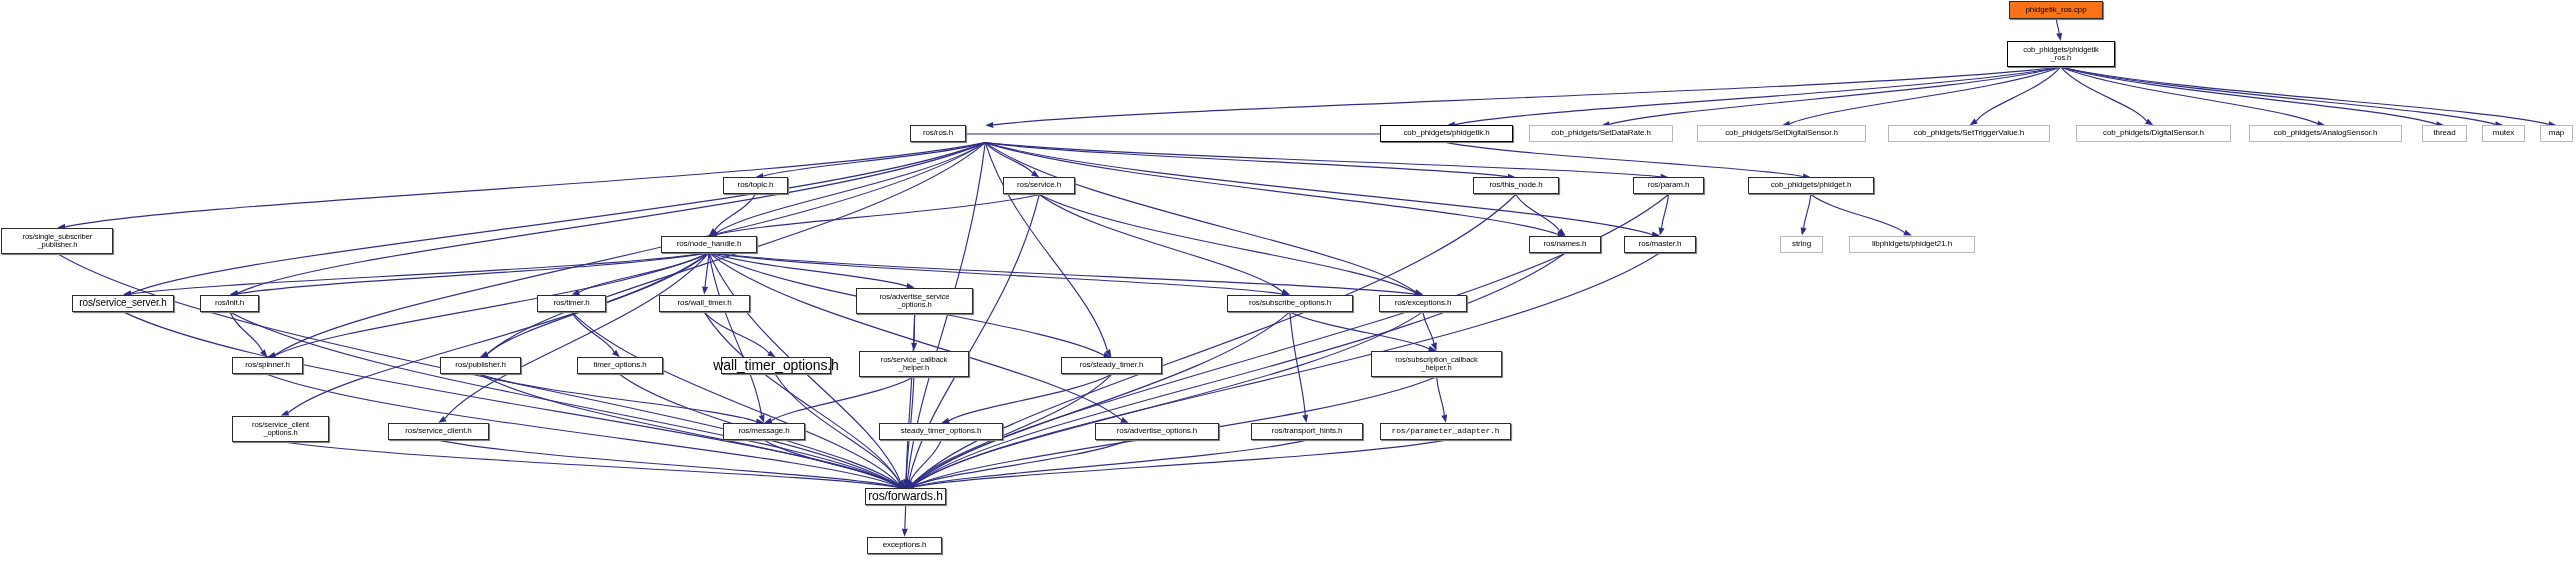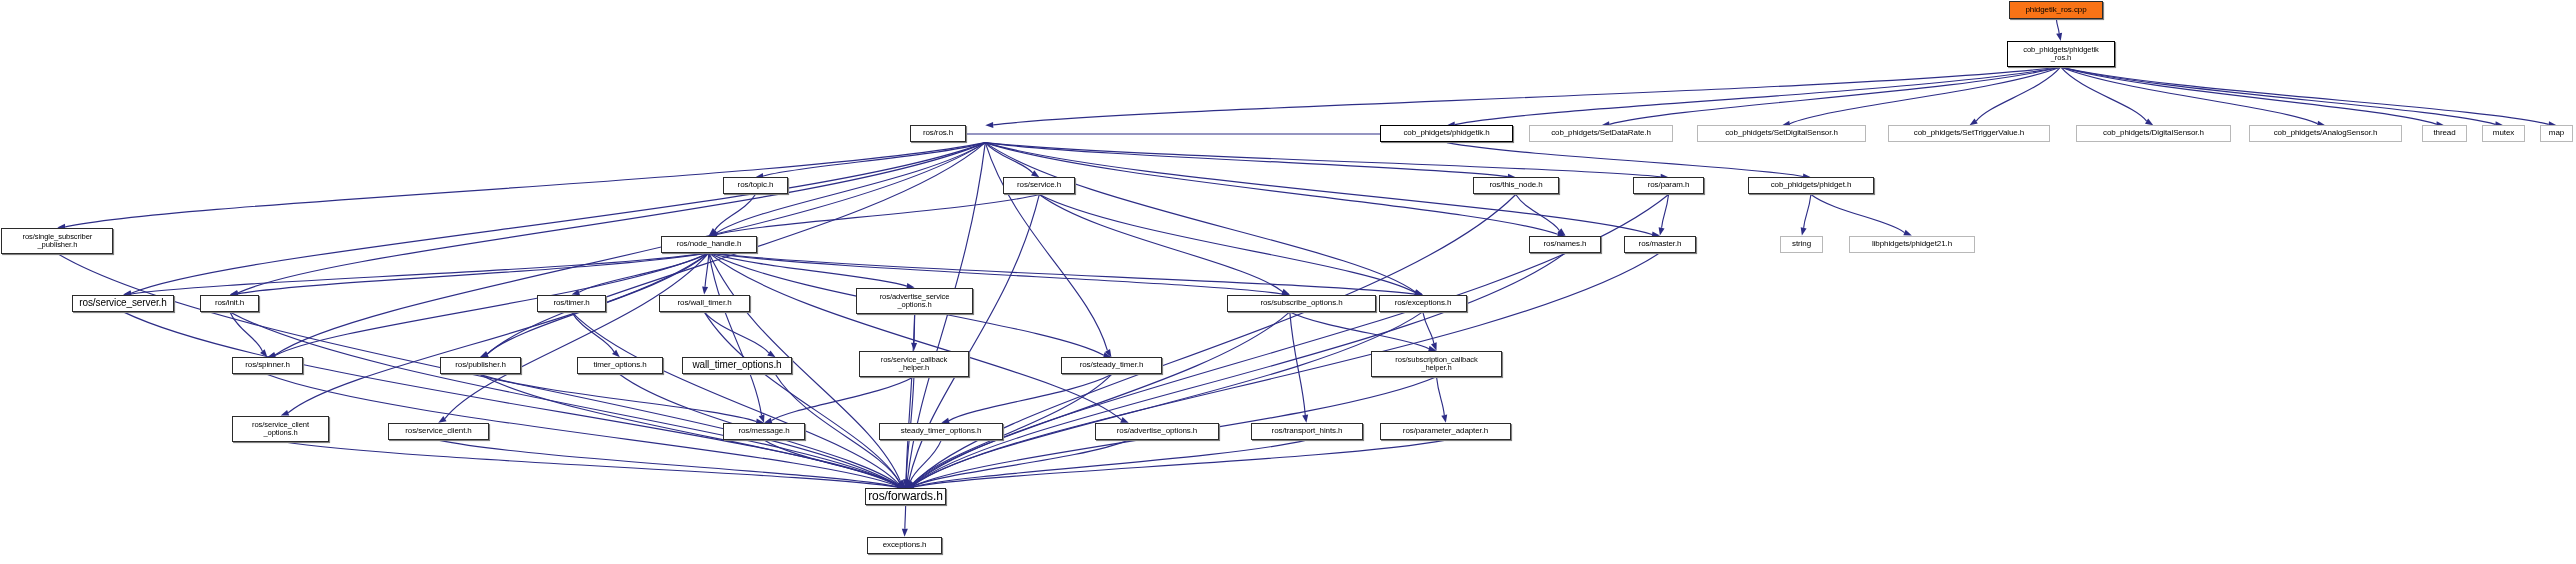--- a/index.html
+++ b/index.html
@@ -276,36 +276,36 @@
       <div class="node normal" style="left: 1529px; top: 236px; width: 72px; height: 17.3px; font-size: 8px;">ros/names.h</div>
       <div class="node normal" style="left: 1624px; top: 236px; width: 72px; height: 17.3px; font-size: 8px;">ros/master.h</div>
       <div class="node plain" style="left: 1780px; top: 236px; width: 43px; height: 17.3px; font-size: 8px;">string</div>
       <div class="node plain" style="left: 1849px; top: 236px; width: 126px; height: 17.3px; font-size: 8px;">libphidgets/phidget21.h</div>
       <div class="node normal" style="left: 72px; top: 295px; width: 102px; height: 17.3px; font-size: 10px;">ros/service_server.h</div>
       <div class="node normal" style="left: 200px; top: 295px; width: 59px; height: 17.3px; font-size: 8px;">ros/init.h</div>
       <div class="node normal" style="left: 537px; top: 295px; width: 69px; height: 17.3px; font-size: 8px;">ros/timer.h</div>
       <div class="node normal" style="left: 659px; top: 295px; width: 91px; height: 17.3px; font-size: 8px;">ros/wall_timer.h</div>
       <div class="node normal" style="left: 856px; top: 288px; width: 117px; height: 26px; font-size: 7.6px;">ros/advertise_service
 _options.h</div>
-      <div class="node normal" style="left: 1227px; top: 295px; width: 149px; height: 17.3px; font-size: 8px;">ros/subscribe_options.h</div>
+      <div class="node normal" style="left: 1227px; top: 295px; width: 126px; height: 17.3px; font-size: 8px;">ros/subscribe_options.h</div>
       <div class="node normal" style="left: 1379px; top: 295px; width: 88px; height: 17.3px; font-size: 8px;">ros/exceptions.h</div>
       <div class="node normal" style="left: 232px; top: 357px; width: 71px; height: 17.3px; font-size: 8px;">ros/spinner.h</div>
       <div class="node normal" style="left: 440px; top: 357px; width: 81px; height: 17.3px; font-size: 8px;">ros/publisher.h</div>
       <div class="node normal" style="left: 577px; top: 357px; width: 86px; height: 17.3px; font-size: 8px;">timer_options.h</div>
-      <div class="node normal" style="left: 682px; top: 357px; width: 110px; height: 17.3px; font-size: 10px;">wall_timer_options.h</div>
+      <div class="node normal" style="left: 721px; top: 357px; width: 110px; height: 17.3px; font-size: 14px;">wall_timer_options.h</div>
       <div class="node normal" style="left: 859px; top: 351px; width: 110px; height: 26px; font-size: 7.6px;">ros/service_callback
 _helper.h</div>
       <div class="node normal" style="left: 1061px; top: 357px; width: 101px; height: 17.3px; font-size: 8px;">ros/steady_timer.h</div>
       <div class="node normal" style="left: 1371px; top: 351px; width: 131px; height: 26px; font-size: 7.6px;">ros/subscription_callback
 _helper.h</div>
       <div class="node normal" style="left: 232px; top: 416px; width: 97px; height: 26px; font-size: 7.6px;">ros/service_client
 _options.h</div>
       <div class="node normal" style="left: 388px; top: 423px; width: 101px; height: 17.3px; font-size: 8px;">ros/service_client.h</div>
       <div class="node normal" style="left: 723px; top: 423px; width: 82px; height: 17.3px; font-size: 8px;">ros/message.h</div>
       <div class="node normal" style="left: 879px; top: 423px; width: 124px; height: 17.3px; font-size: 8px;">steady_timer_options.h</div>
       <div class="node normal" style="left: 1067px; top: 423px; width: 124px; height: 17.3px; font-size: 8px; margin-left: 28px;">ros/advertise_options.h</div>
       <div class="node normal" style="left: 1251px; top: 423px; width: 112px; height: 17.3px; font-size: 8px;">ros/transport_hints.h</div>
-      <div class="node normal" style="left: 1380px; top: 423px; width: 131px; height: 17.3px; font-size: 8px;">ros/parameter_adapter.h</div>
+      <div class="node normal" style="left: 1380px; top: 423px; width: 131px; height: 17.3px; font-size: 8px; font-family: Liberation Mono, monospace;">ros/parameter_adapter.h</div>
       <div class="node normal" style="left: 865px; top: 488px; width: 81px; height: 17.3px; font-size: 12px;">ros/forwards.h</div>
       <div class="node normal" style="left: 867px; top: 537px; width: 75px; height: 17.3px; font-size: 8px;">exceptions.h</div>
     </div>
 </div>
 
 
 </body></html>

